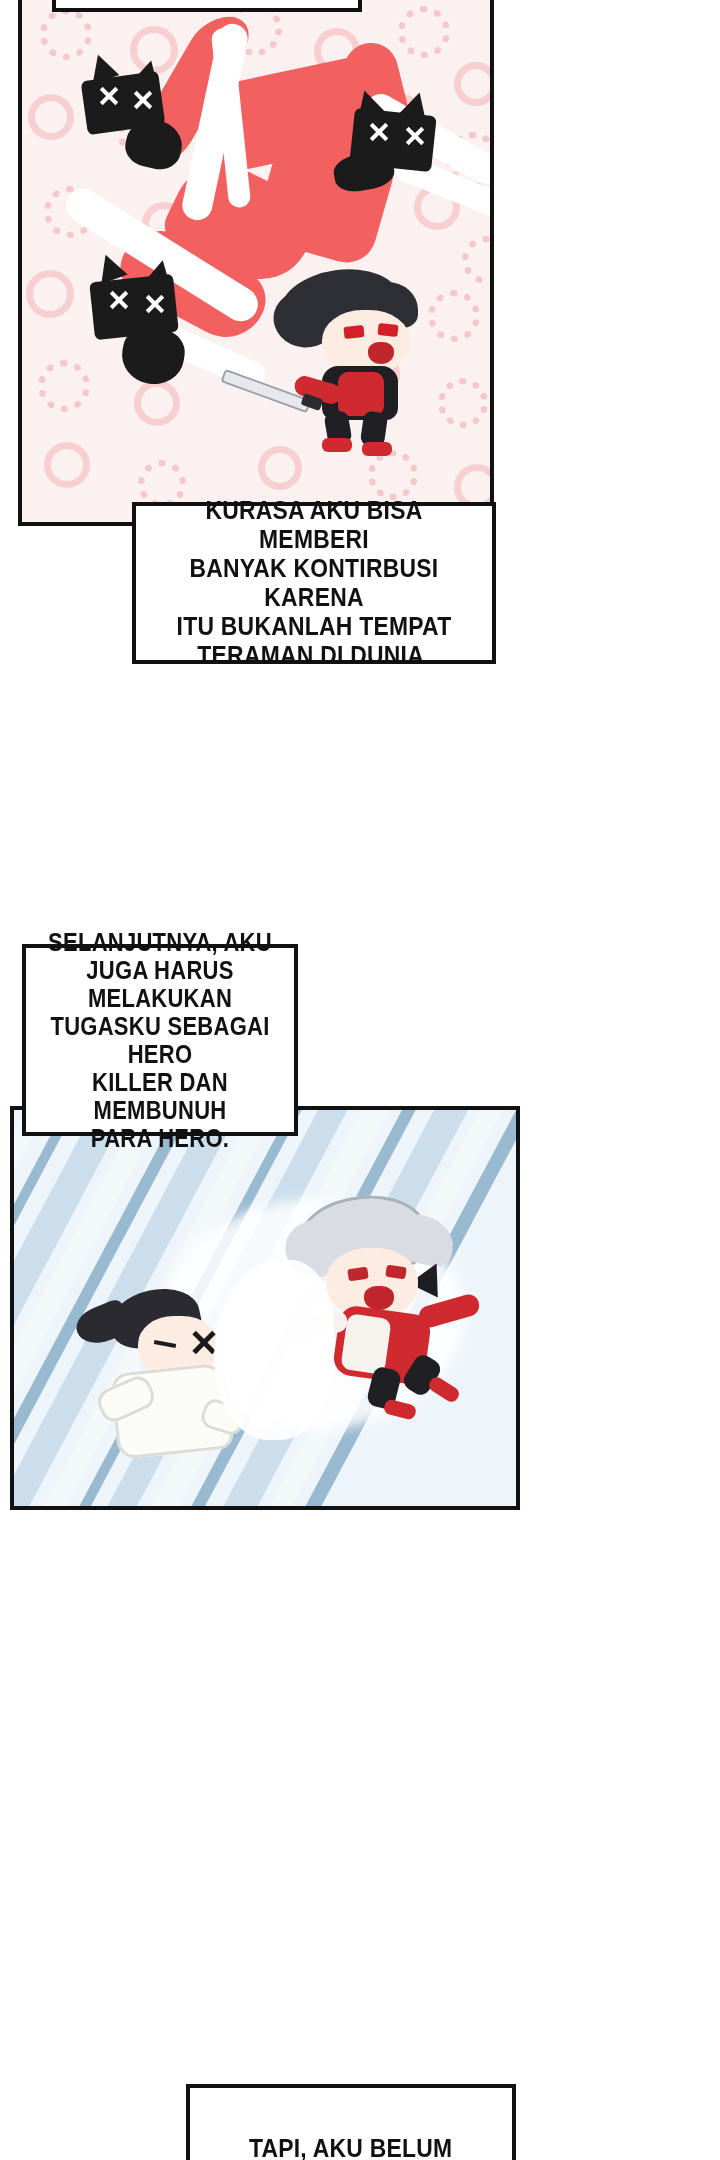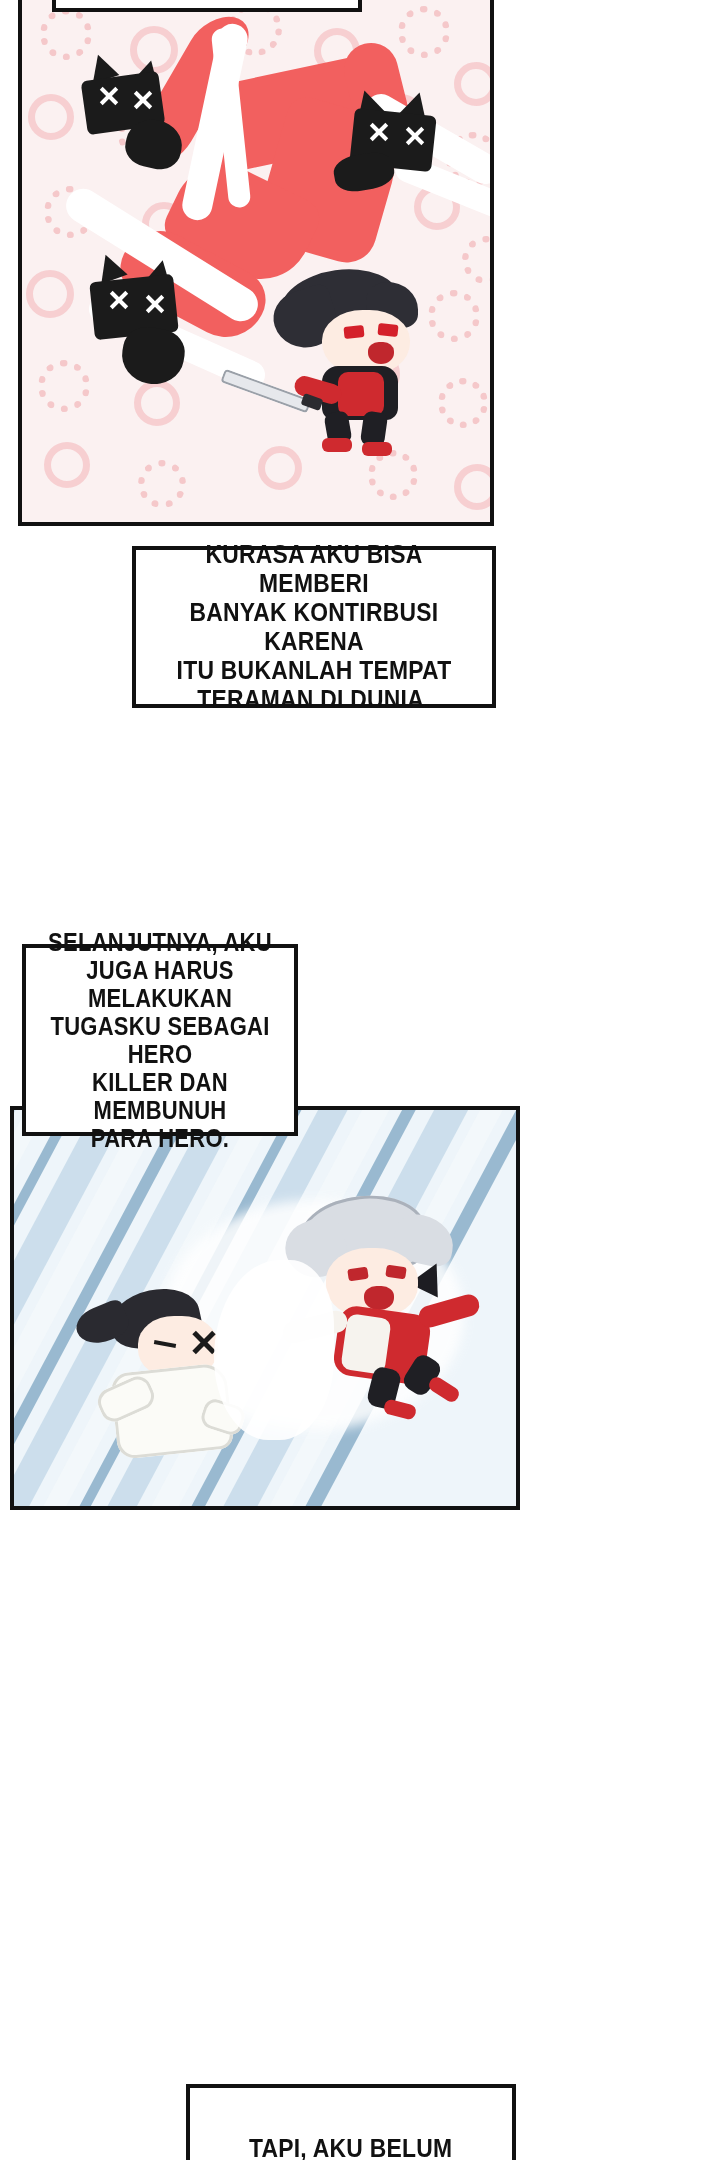--- a/index.html
+++ b/index.html
@@ -232,21 +232,21 @@
     <div class="hero-body" style="left:340px; top:414px; width:24px; height:34px; background:#1f1f24; border-radius:8px; transform:rotate(8deg);"></div>
     <div class="hero-body" style="left:300px; top:440px; width:30px; height:14px; background:#cf2a2f; border-radius:6px;"></div>
     <div class="hero-body" style="left:340px; top:444px; width:30px; height:14px; background:#cf2a2f; border-radius:6px;"></div>
   </div>
 </div>
 
 <div class="bubble" id="bubble-top-partial" style="left:52px; top:-40px; width:310px; height:52px;">
   <div class="bubble-text" style="font-size:21px;"></div>
 </div>
 
-<div class="bubble" id="bubble-1" style="left:132px; top:502px; width:364px; height:162px;margin-top:44px;">
+<div class="bubble" id="bubble-1" style="left:132px; top:502px; width:364px; height:162px;">
   <div class="bubble-text" style="font-size:26px;">KURASA AKU BISA MEMBERI
 BANYAK KONTIRBUSI KARENA
 ITU BUKANLAH TEMPAT
 TERAMAN DI DUNIA.</div>
 </div>
 
 <div class="bubble" id="bubble-2" style="left:22px; top:944px; width:276px; height:192px;">
   <div class="bubble-text" style="font-size:25px;">SELANJUTNYA, AKU
 JUGA HARUS MELAKUKAN
 TUGASKU SEBAGAI HERO

